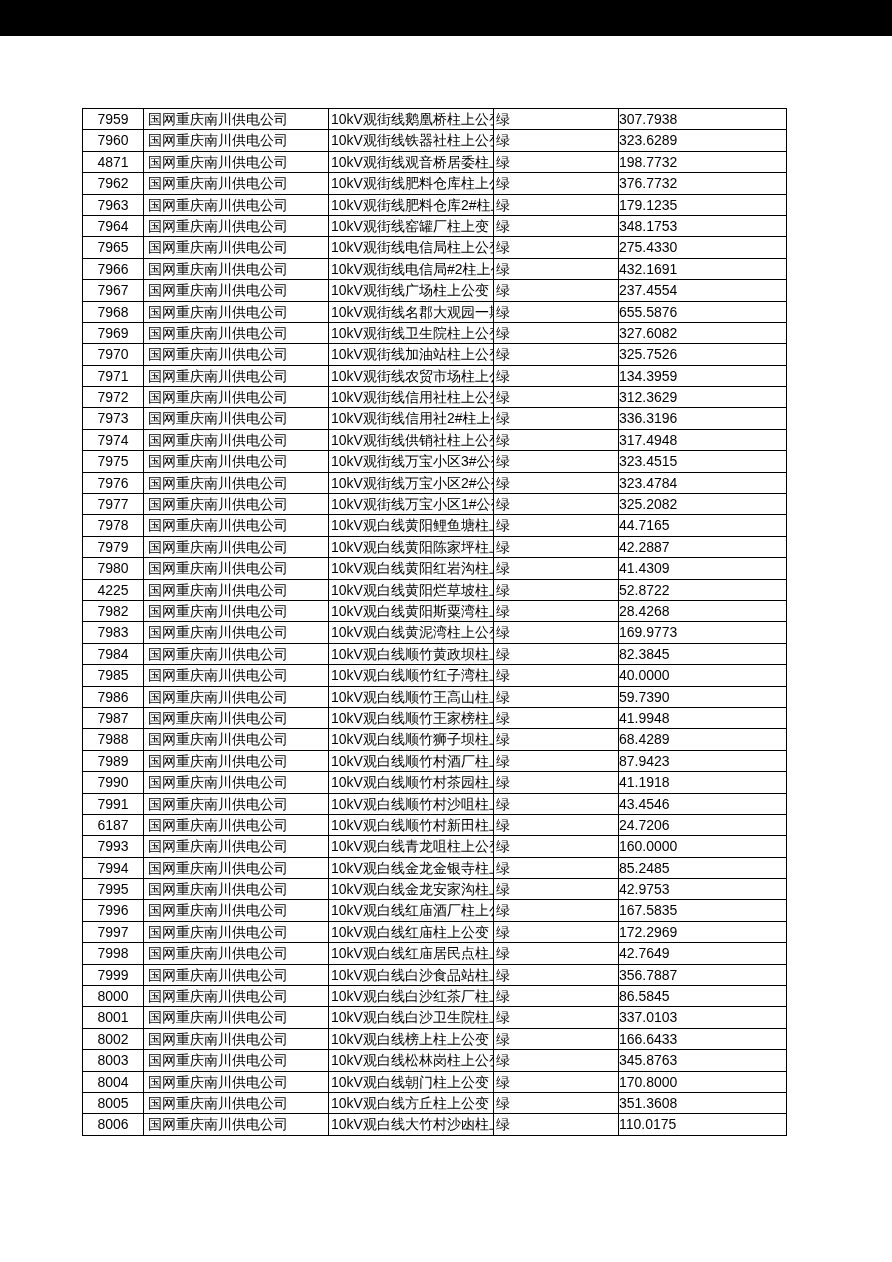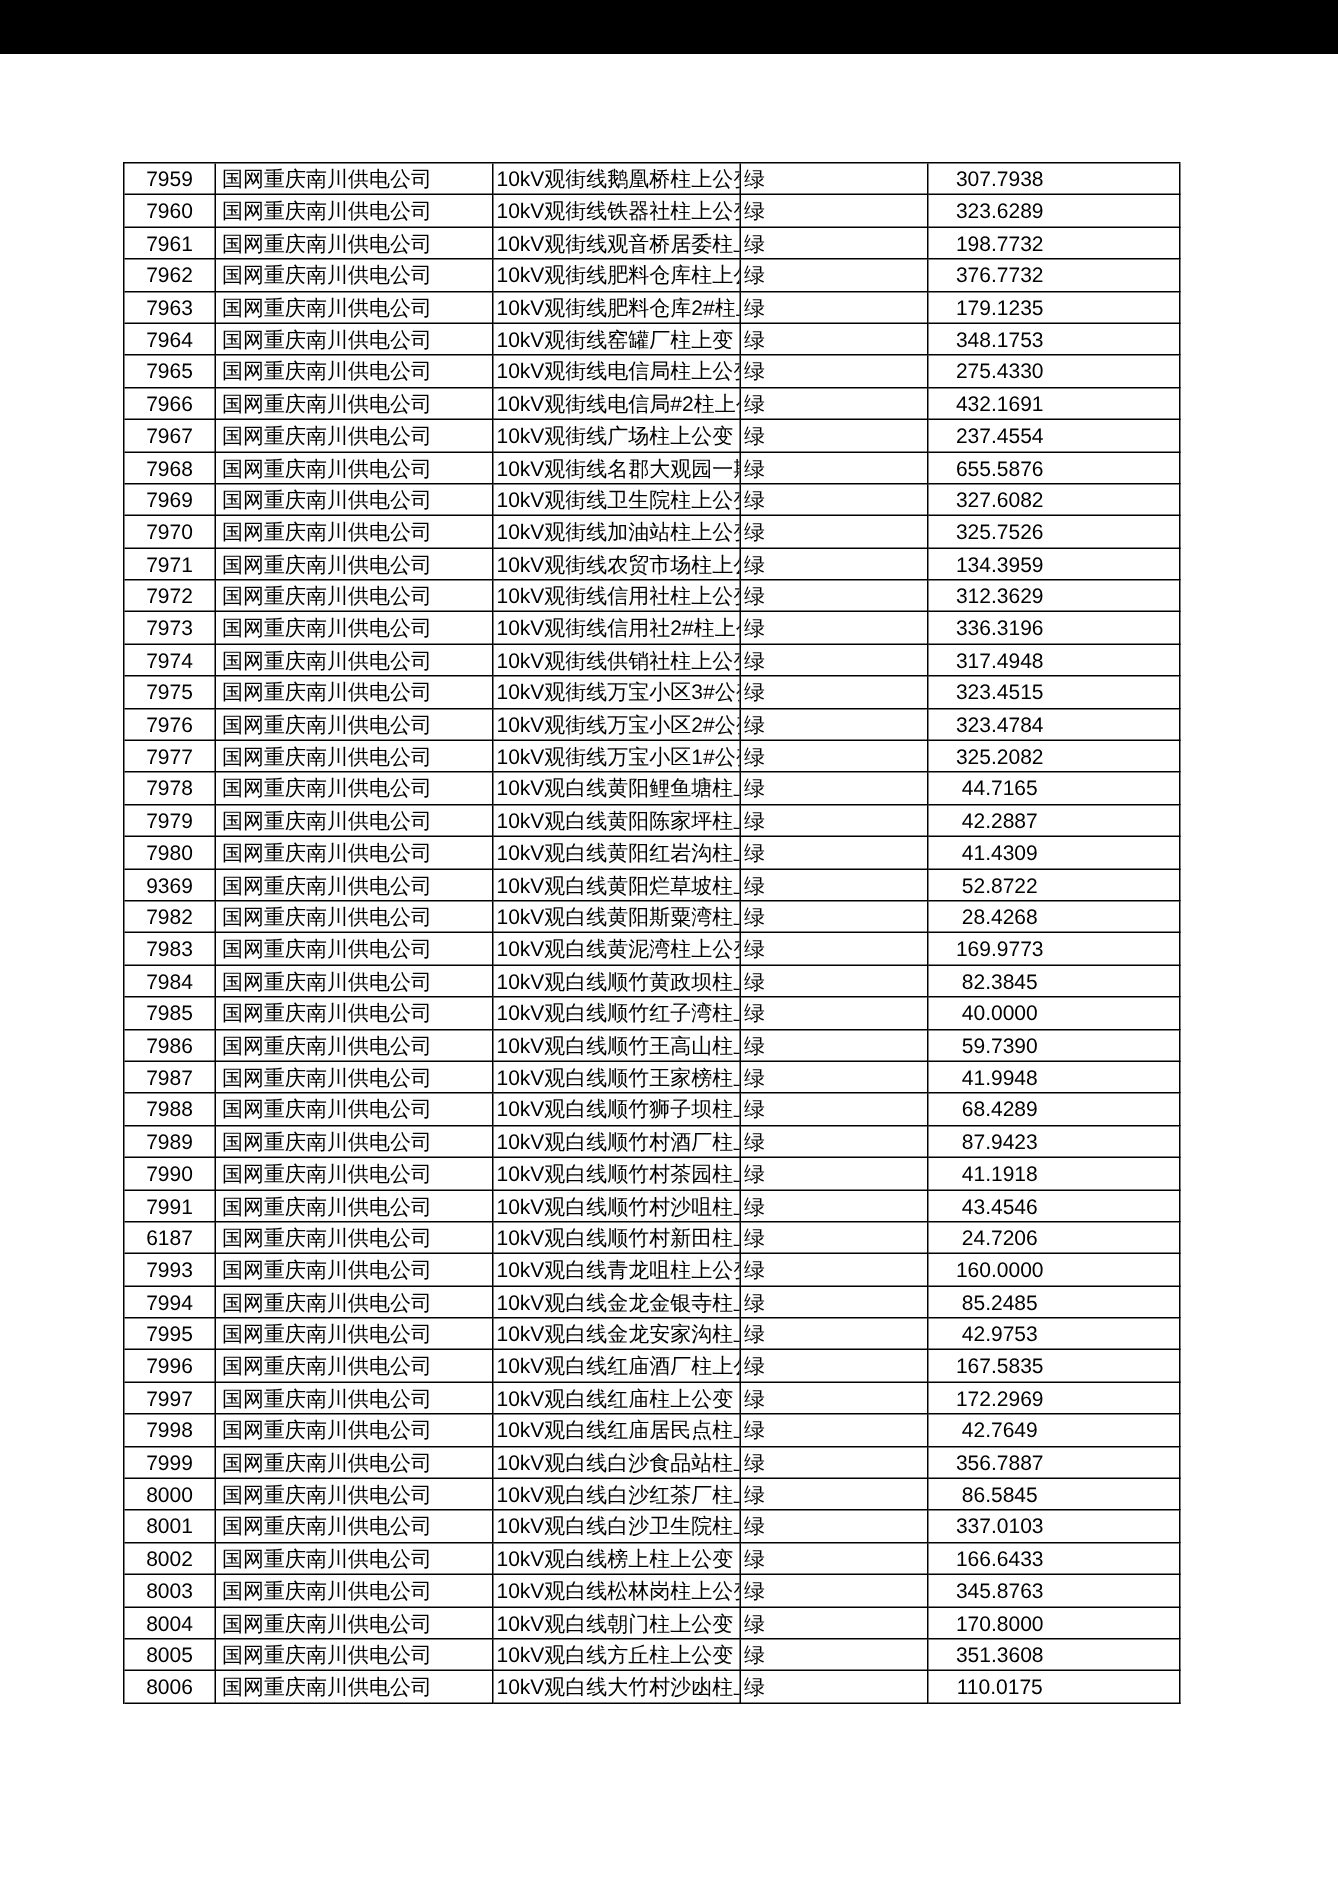--- a/index.html
+++ b/index.html
@@ -33,21 +33,21 @@
     font-size: 14px;
     line-height: 20.5px;
     color: #000;
     overflow: hidden;
     white-space: nowrap;
   }
   .c-id      { text-align: center; }
   .c-company { padding-left: 4px; }
   .c-line    { padding-left: 2px; }
   .c-status  { padding-left: 2px; }
-  .c-value   { text-align: center; padding-right: 72px; }
+  .c-value   { text-align: left; padding-right: 72px; }
 </style>
 </head>
 <body>
 
 <div class="page">
   <div class="top-bar"></div>
   <div class="table-wrap">
       <div class="row">
         <div class="cell c-id">7959</div>
         <div class="cell c-company">国网重庆南川供电公司</div>
@@ -56,21 +56,21 @@
         <div class="cell c-value">307.7938</div>
       </div>
       <div class="row">
         <div class="cell c-id">7960</div>
         <div class="cell c-company">国网重庆南川供电公司</div>
         <div class="cell c-line">10kV观街线铁器社柱上公变</div>
         <div class="cell c-status">绿</div>
         <div class="cell c-value">323.6289</div>
       </div>
       <div class="row">
-        <div class="cell c-id">7961</div>
+        <div class="cell c-id">4871</div>
         <div class="cell c-company">国网重庆南川供电公司</div>
         <div class="cell c-line">10kV观街线观音桥居委柱上</div>
         <div class="cell c-status">绿</div>
         <div class="cell c-value">198.7732</div>
       </div>
       <div class="row">
         <div class="cell c-id">7962</div>
         <div class="cell c-company">国网重庆南川供电公司</div>
         <div class="cell c-line">10kV观街线肥料仓库柱上公</div>
         <div class="cell c-status">绿</div>
@@ -196,21 +196,21 @@
         <div class="cell c-value">42.2887</div>
       </div>
       <div class="row">
         <div class="cell c-id">7980</div>
         <div class="cell c-company">国网重庆南川供电公司</div>
         <div class="cell c-line">10kV观白线黄阳红岩沟柱上</div>
         <div class="cell c-status">绿</div>
         <div class="cell c-value">41.4309</div>
       </div>
       <div class="row">
-        <div class="cell c-id">9369</div>
+        <div class="cell c-id">4225</div>
         <div class="cell c-company">国网重庆南川供电公司</div>
         <div class="cell c-line">10kV观白线黄阳烂草坡柱上</div>
         <div class="cell c-status">绿</div>
         <div class="cell c-value">52.8722</div>
       </div>
       <div class="row">
         <div class="cell c-id">7982</div>
         <div class="cell c-company">国网重庆南川供电公司</div>
         <div class="cell c-line">10kV观白线黄阳斯粟湾柱上</div>
         <div class="cell c-status">绿</div>

